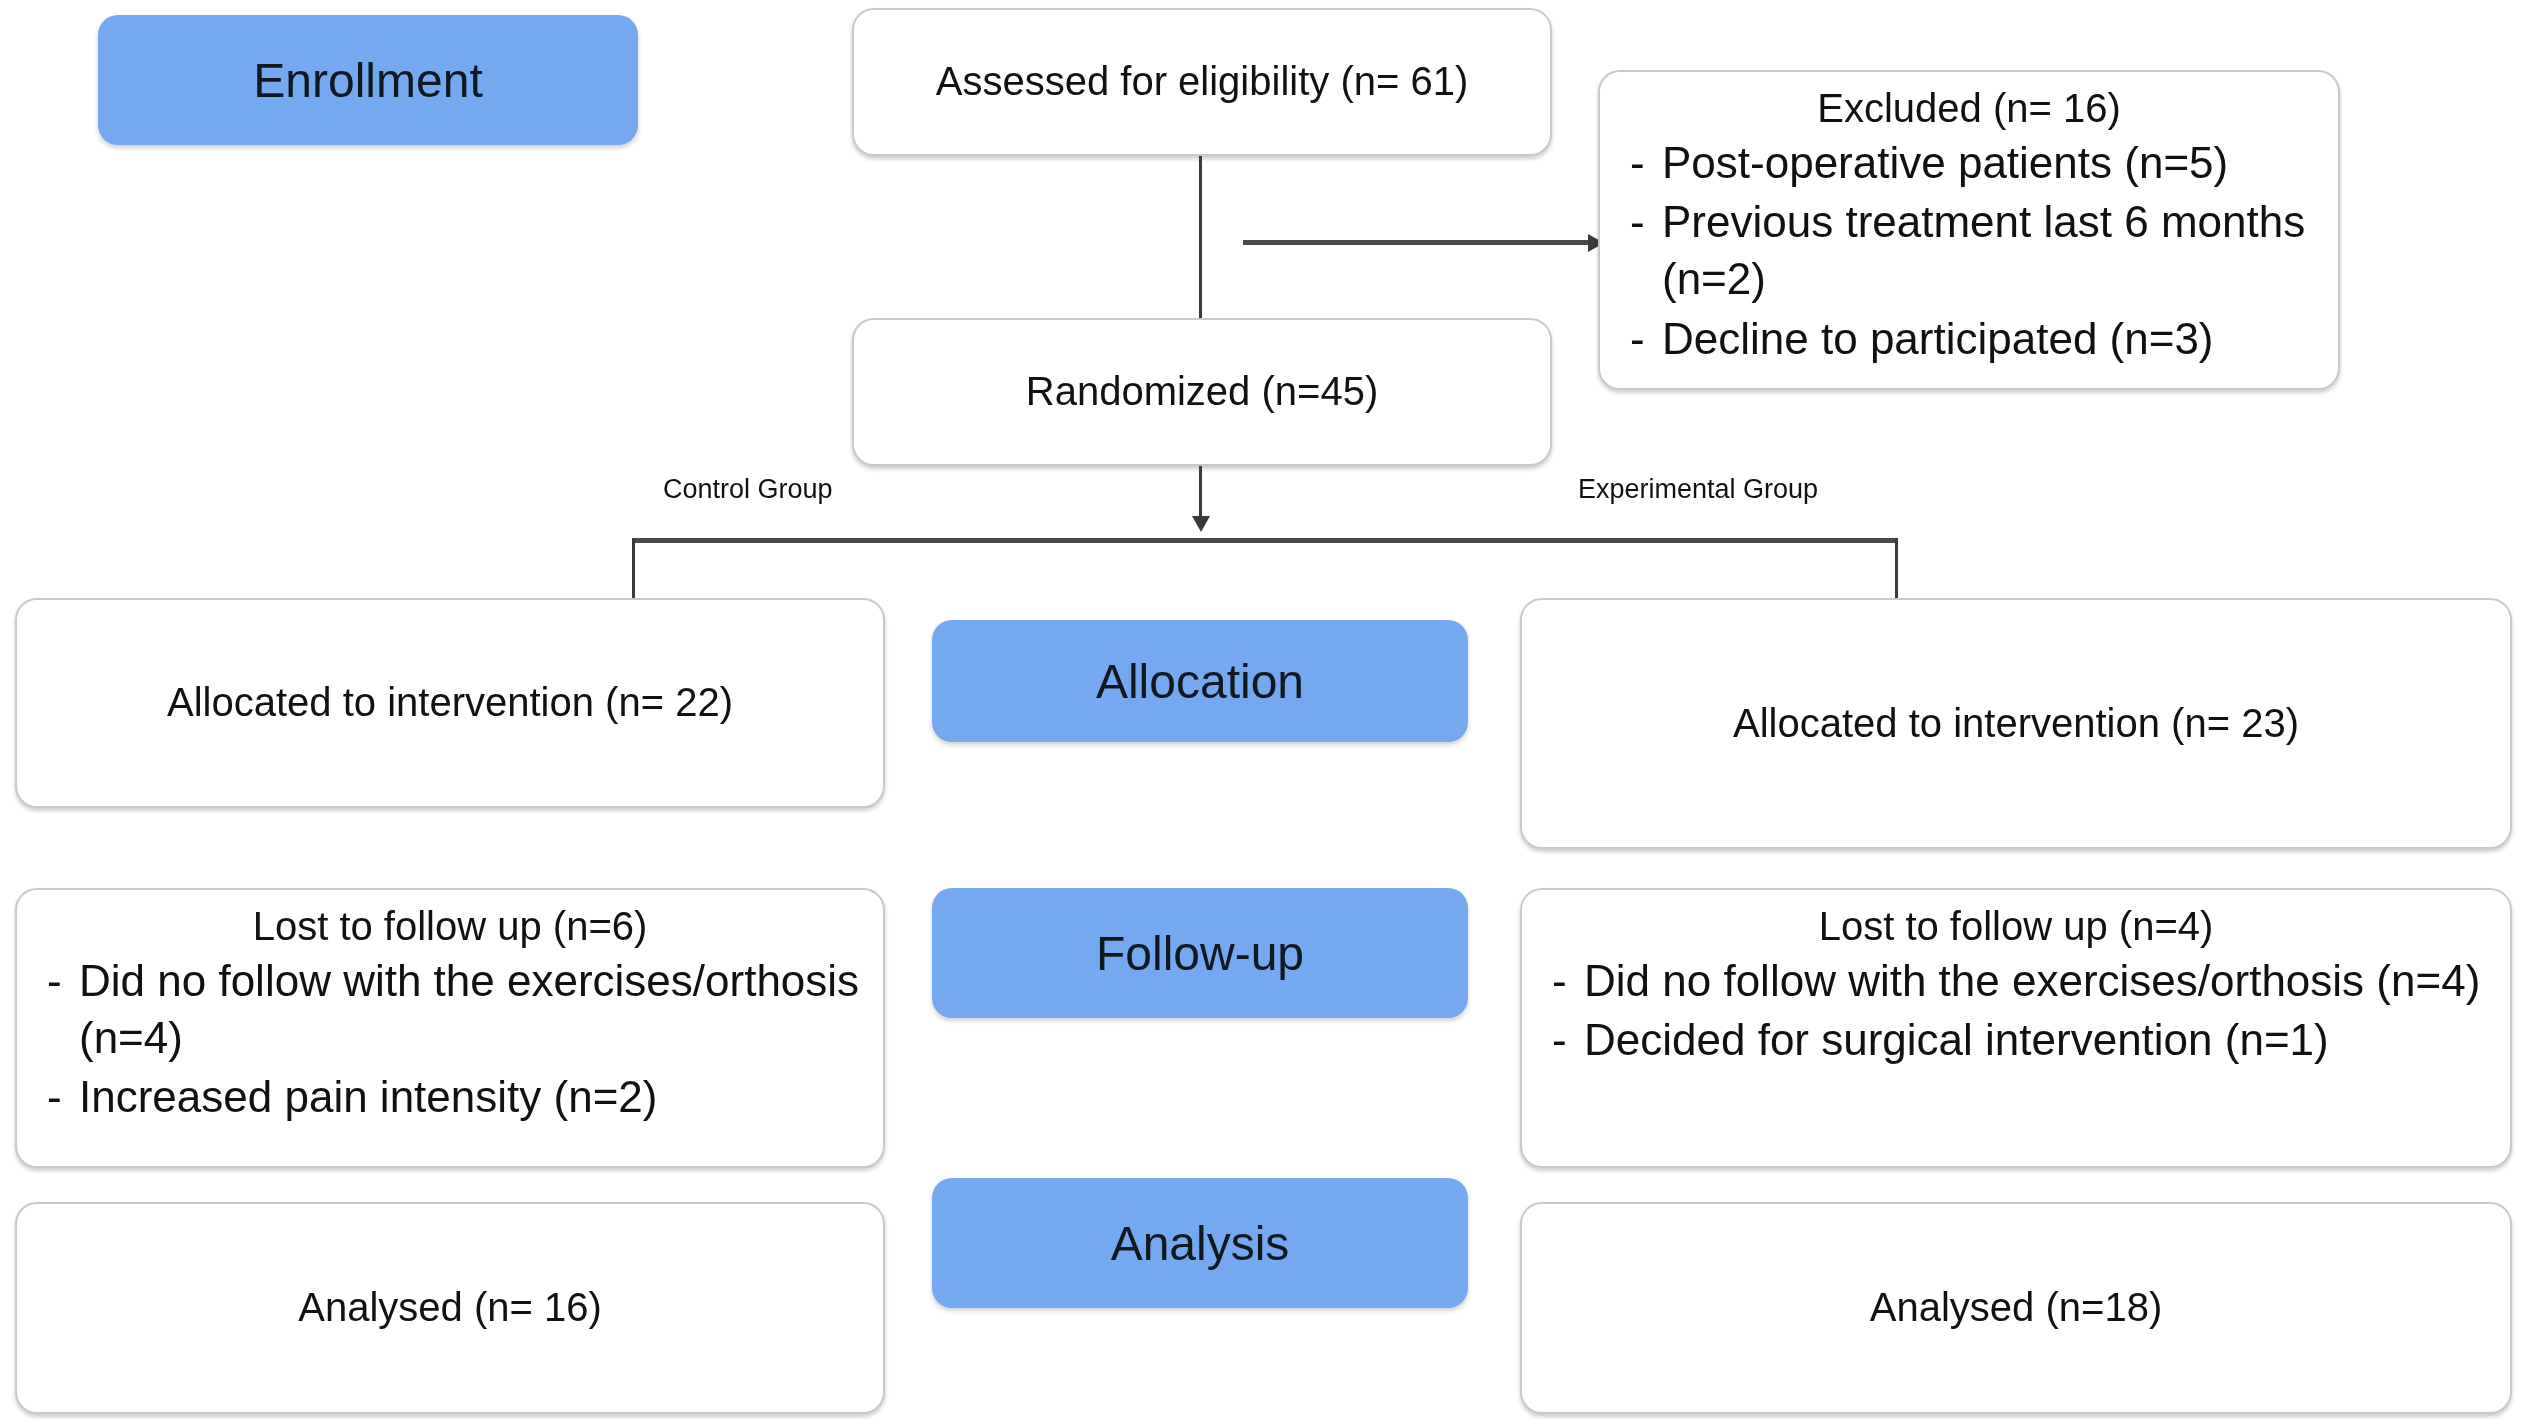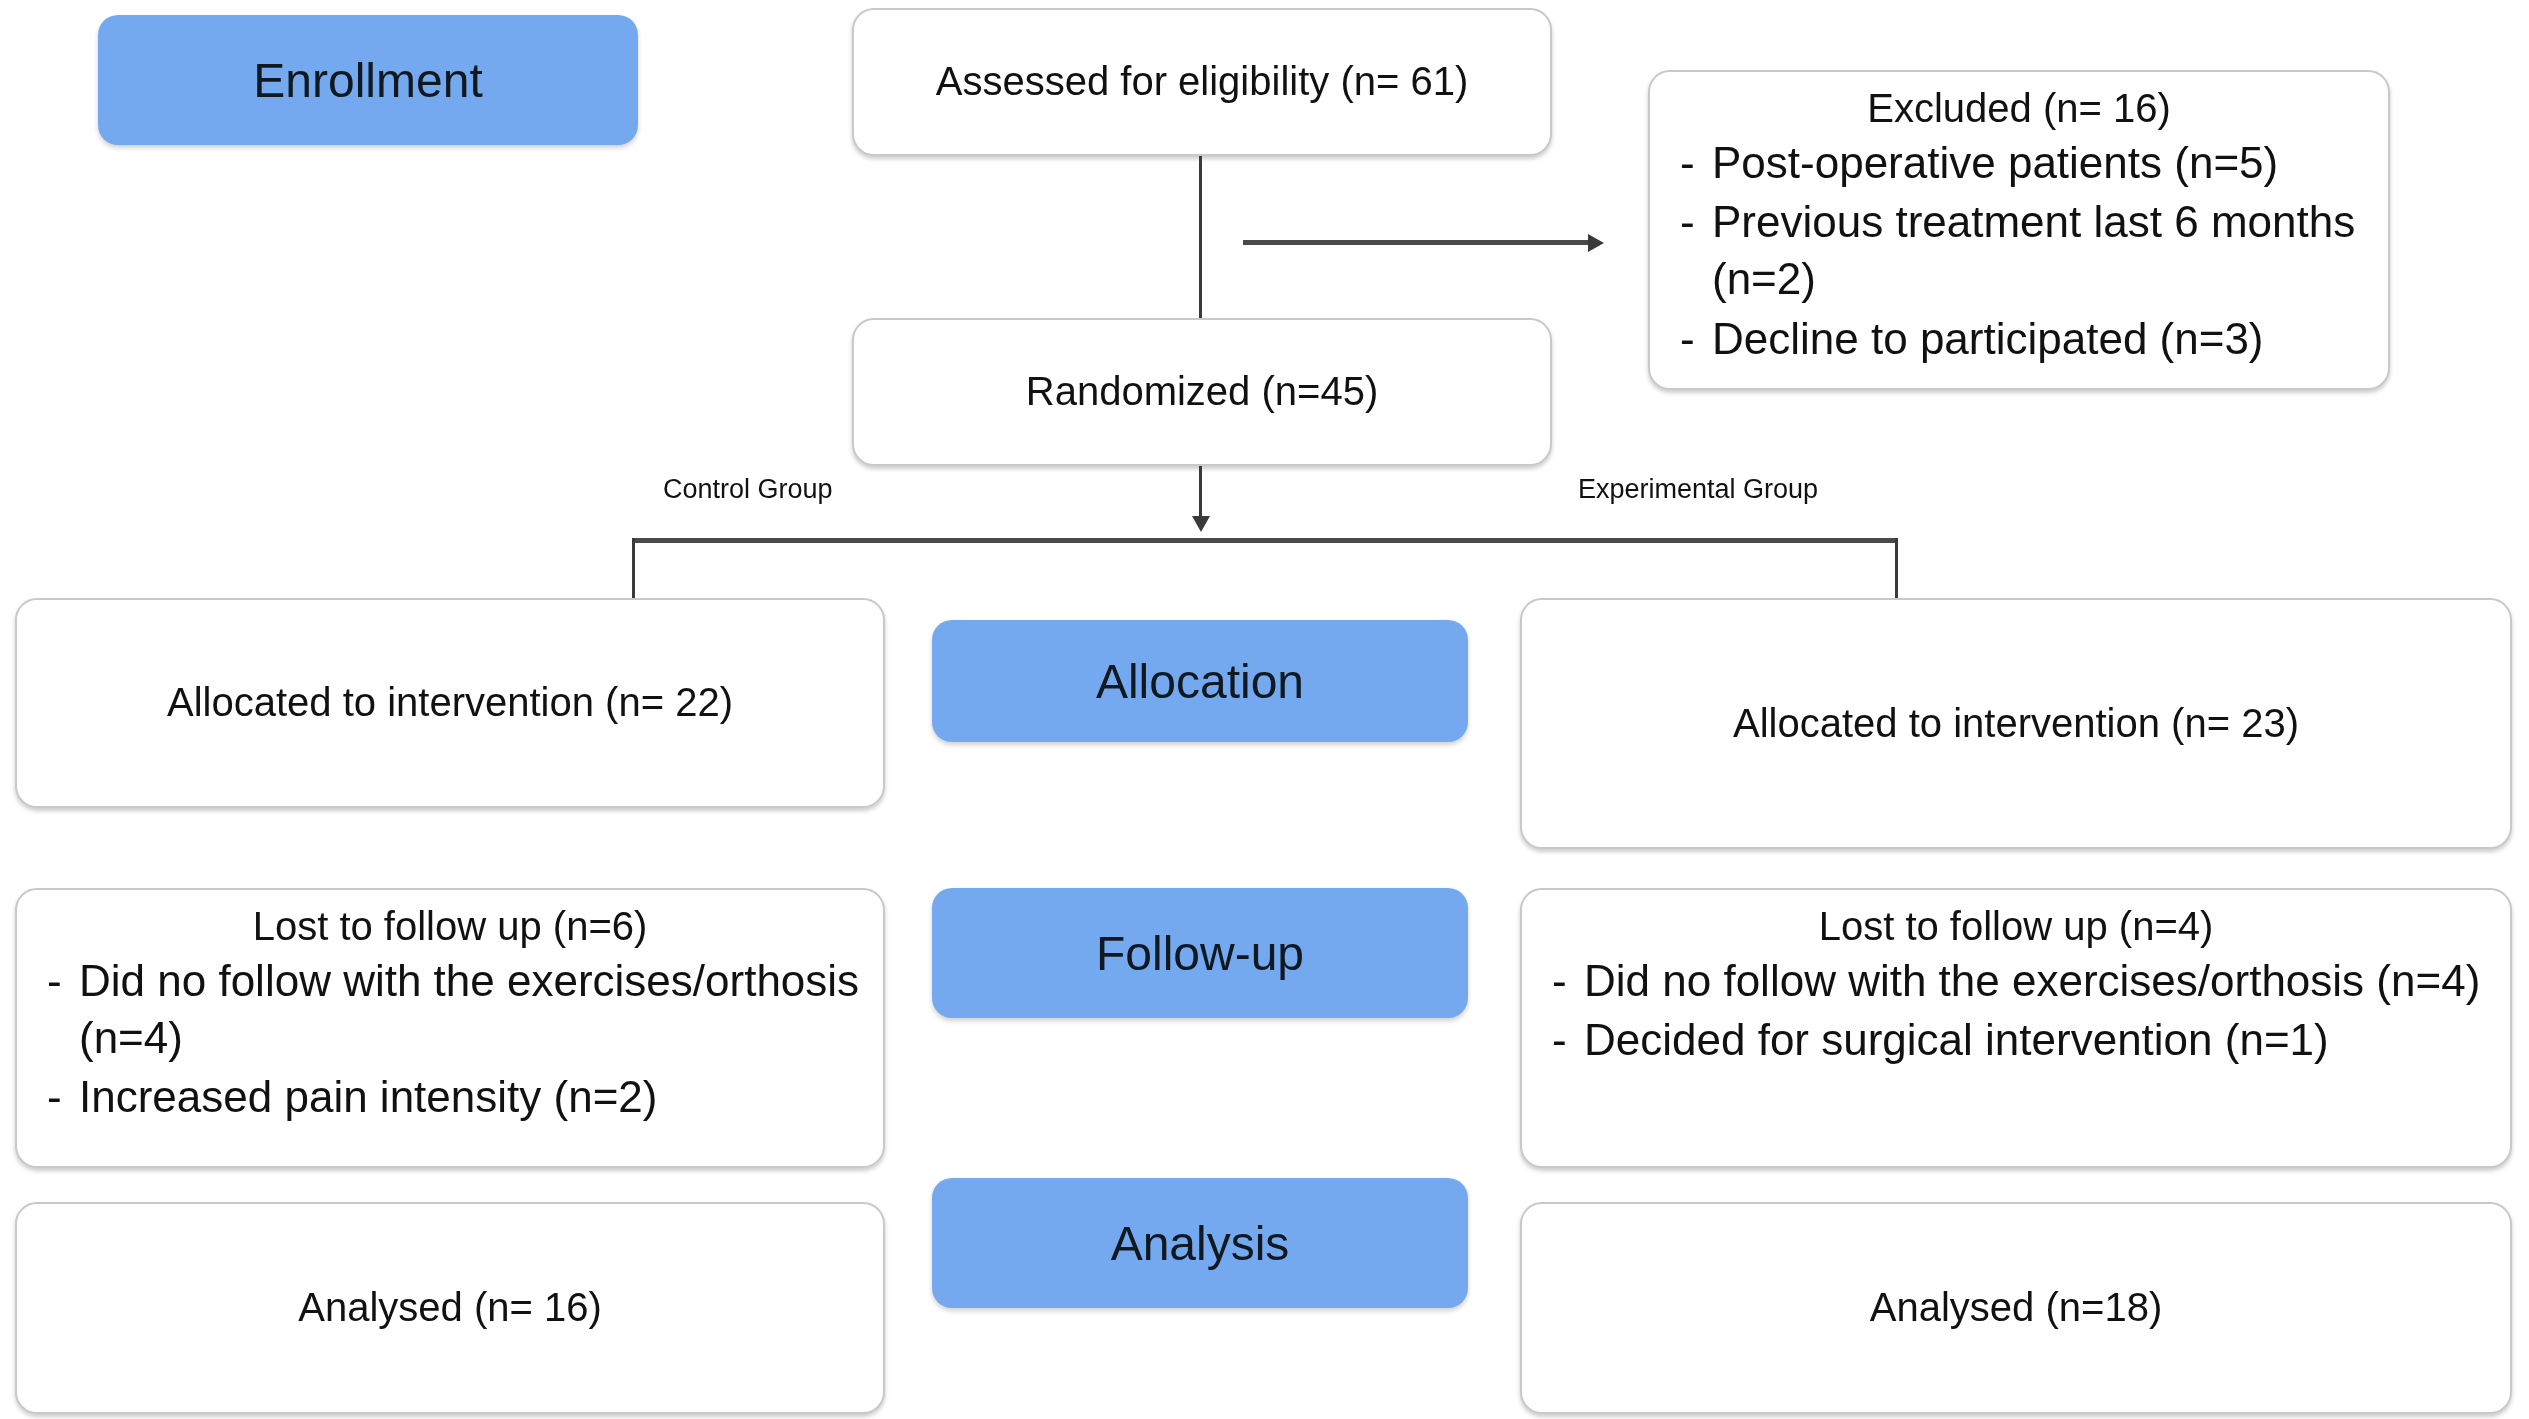--- a/index.html
+++ b/index.html
@@ -126,21 +126,21 @@
 
   <div class="node" style="left:852px; top:8px; width:700px; height:148px;">
     <span>Assessed for eligibility (n= 61)</span>
   </div>
 
   <div class="vline" style="left:1199px; top:156px; height:162px;"></div>
 
   <div class="hline thick" style="left:1243px; top:240px; width:345px;"></div>
   <div class="arrow-right" style="left:1588px; top:234px;"></div>
 
-  <div class="node text-block" style="left:1648px; top:70px; width:742px; height:320px;">
+  <div class="node text-block" style="left:1598px; top:70px; width:742px; height:320px;">
     <span class="hdr">Excluded (n= 16)</span>
     <ul class="bullets">
       <li>Post-operative patients (n=5)</li>
       <li>Previous treatment last 6 months (n=2)</li>
       <li>Decline to participated (n=3)</li>
     </ul>
   </div>
 
   <div class="node" style="left:852px; top:318px; width:700px; height:148px;">
     <span>Randomized (n=45)</span>

